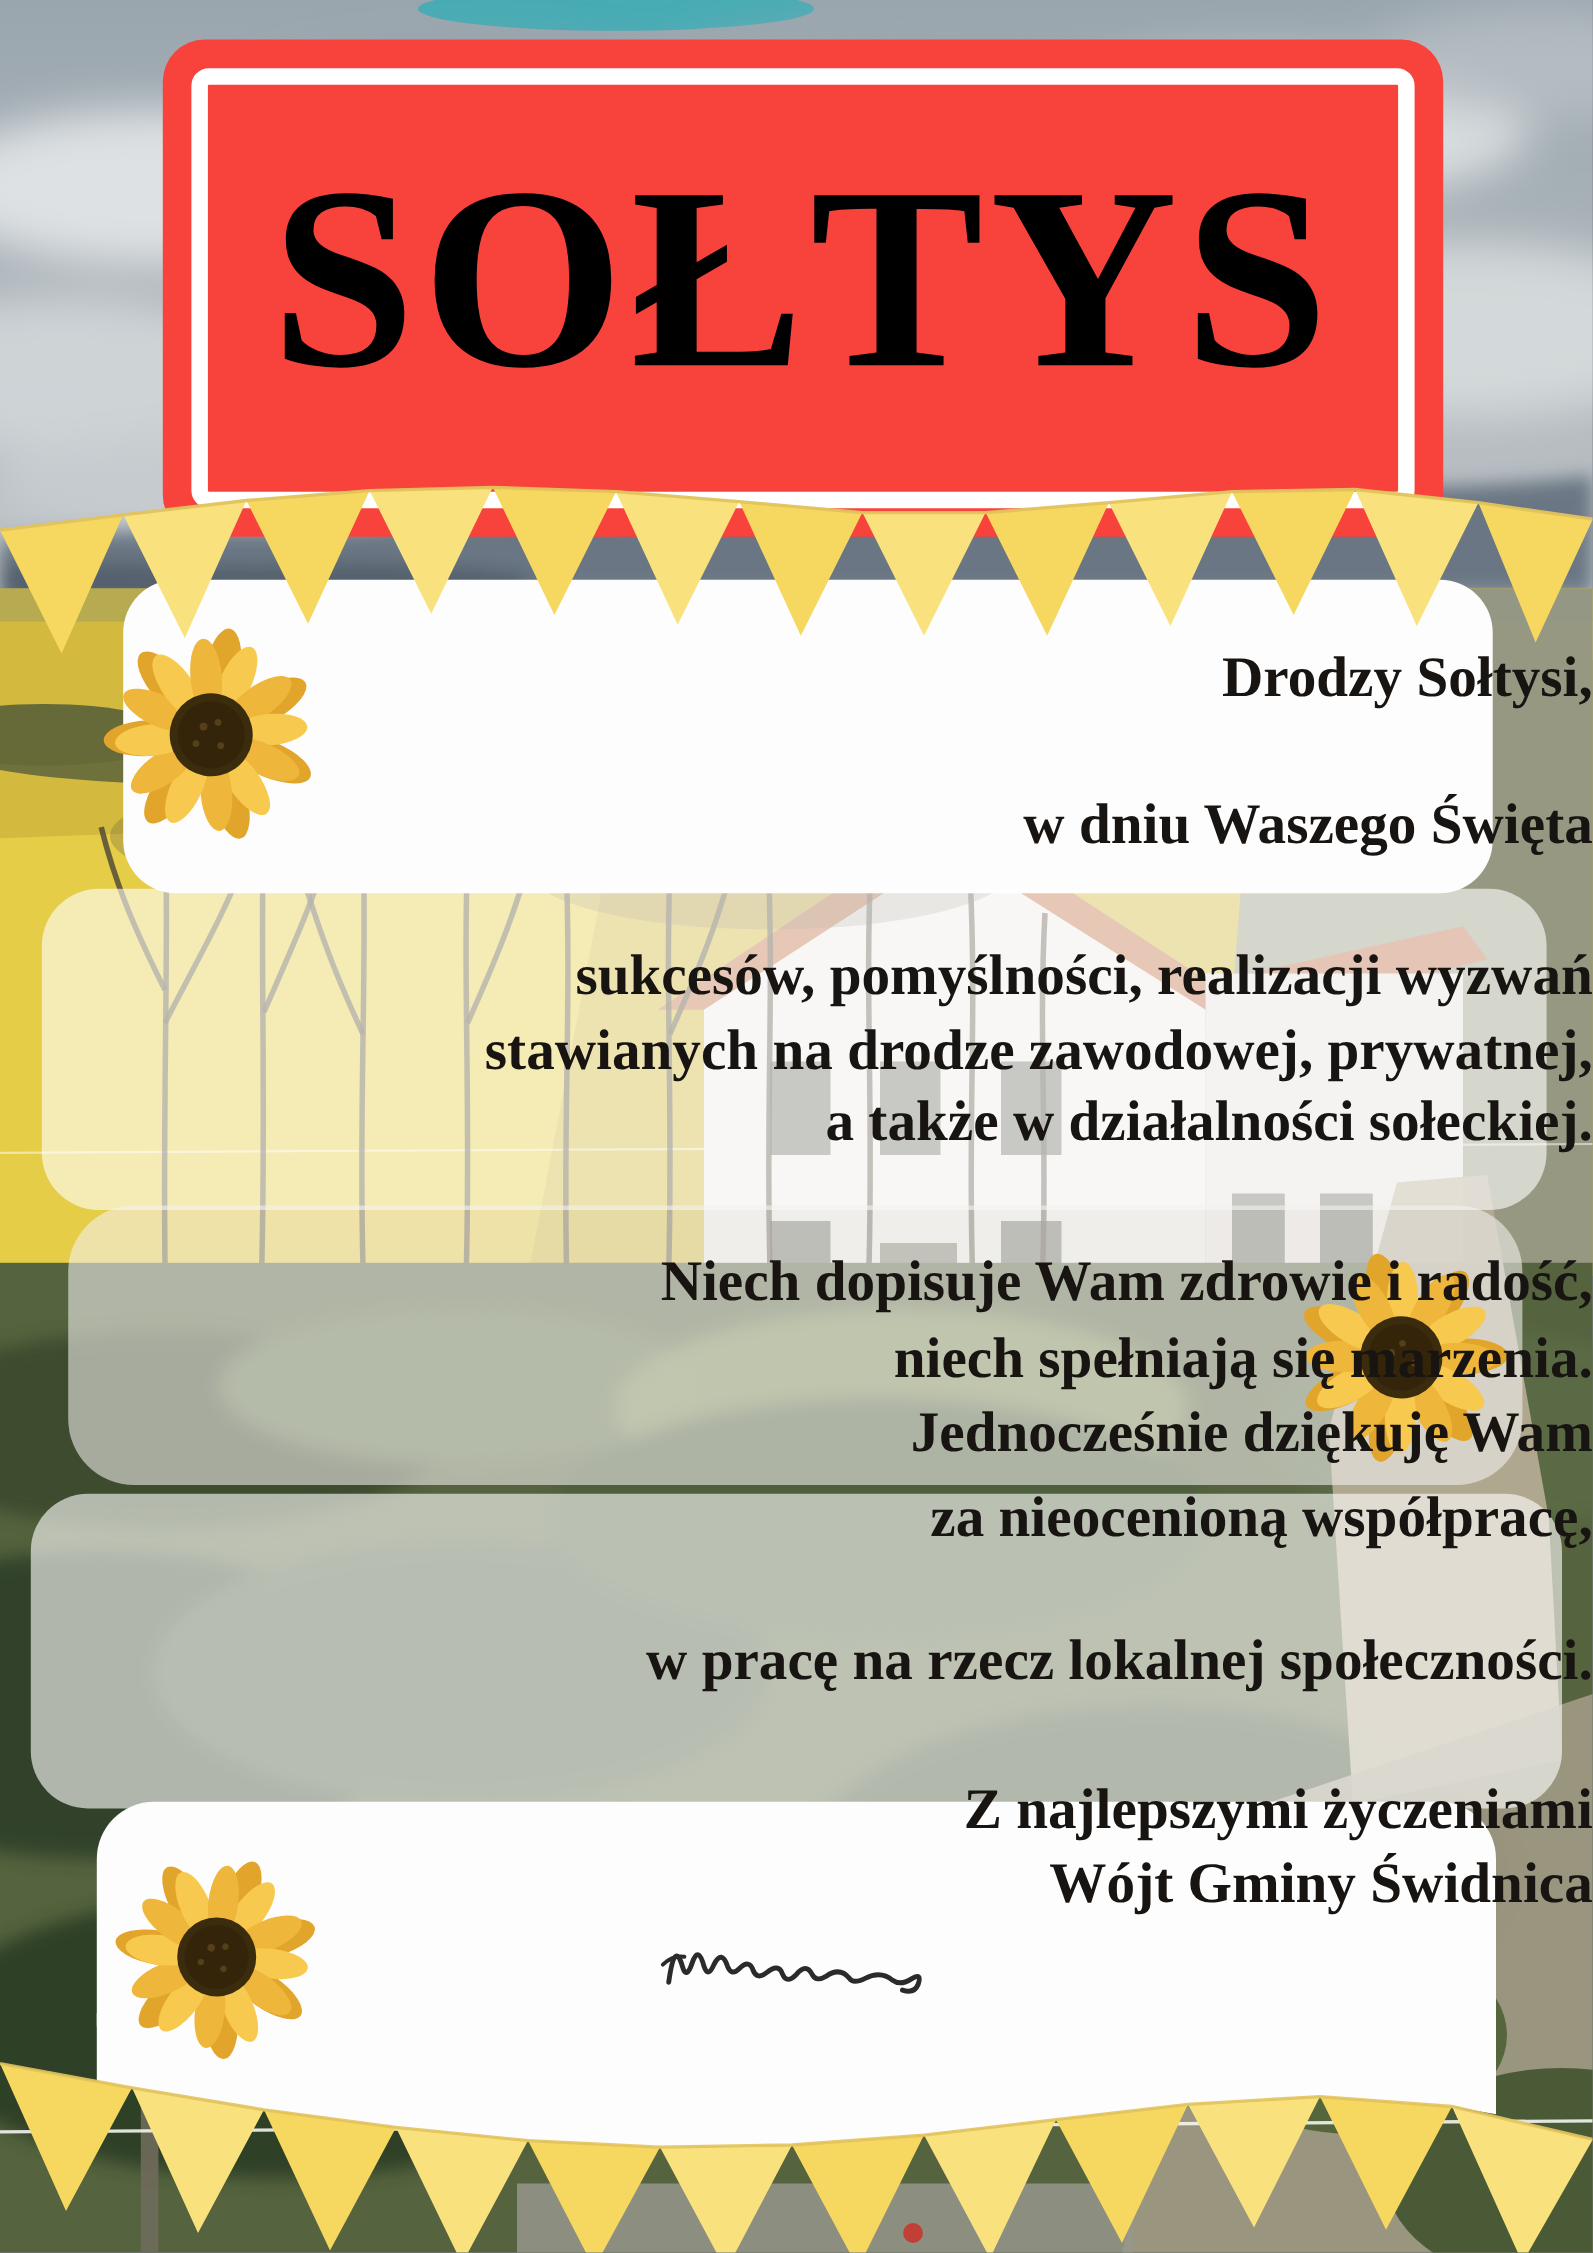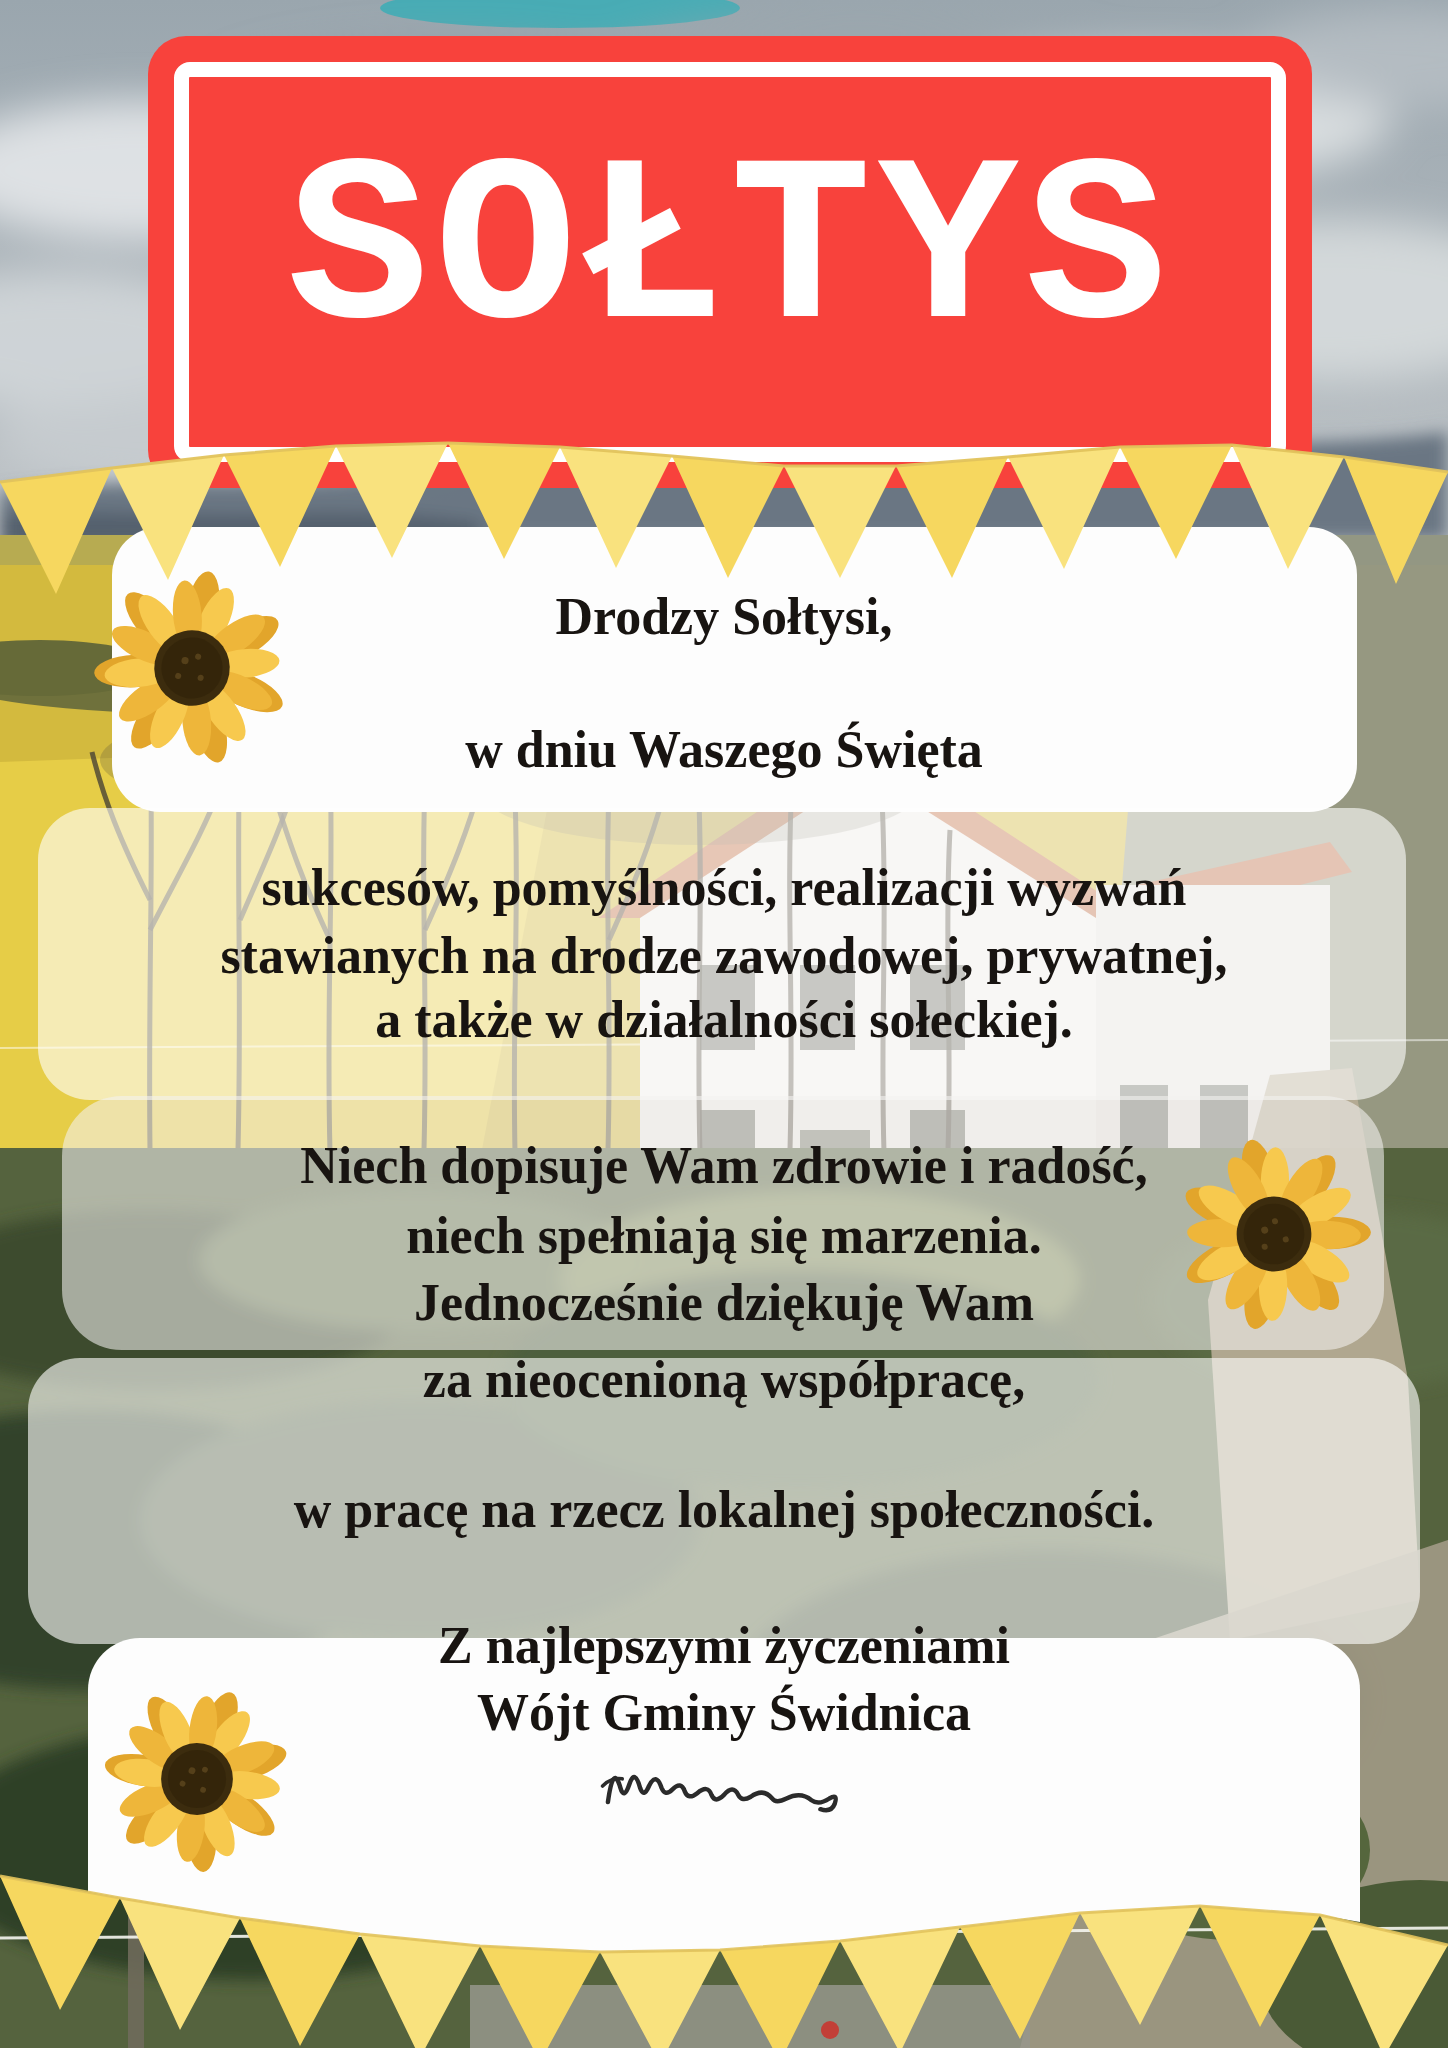--- a/index.html
+++ b/index.html
@@ -9,34 +9,34 @@
   }
   .poster svg{position:absolute;left:0;top:0;pointer-events:none;}
   .bg{z-index:0;}
   .stamp{
     position:absolute;left:148px;top:36px;width:1164px;height:452px;
     background:#f8423c;border-radius:38px;z-index:2;
     display:flex;align-items:center;justify-content:center;
   }
   .stamp-inner{position:absolute;inset:26px;border:15px solid #ffffff;border-radius:16px;}
   .stamp-title{
-    position:relative;color:#ffffff;font-size:236px;font-weight:700;
-    letter-spacing:6px;line-height:1;transform:translateY(-8px);white-space:nowrap;font-family:Liberation Mono, monospace;
+    position:relative;color:#000000;font-size:236px;font-weight:700;
+    letter-spacing:6px;line-height:1;transform:translateY(-8px);white-space:nowrap;
   }
   .box{position:absolute;z-index:10;}
   .box1{left:112px;top:527px;width:1245px;height:285px;border-radius:48px;background:#fdfdfd;}
   .box2{left:38px;top:808px;width:1368px;height:292px;border-radius:52px;background:rgba(255,255,255,.60);}
   .box3{left:62px;top:1096px;width:1322px;height:254px;border-radius:60px;background:rgba(243,242,239,.58);}
   .box4{left:28px;top:1358px;width:1392px;height:286px;border-radius:52px;background:rgba(253,253,251,.62);}
   .box5{left:88px;top:1638px;width:1272px;height:204px;border-radius:52px 52px 0 0;background:#fdfdfd;}
   .bunting-bottom{z-index:15;}
   .bunting-top{z-index:20;}
   .flowers{z-index:30;}
   .msg-line{
-    position:absolute;left:0;width:1448px;text-align:center;z-index:40;
+    position:absolute;left:0;width:1448px;text-align:right;z-index:40;
     font-weight:700;font-size:52px;line-height:64px;color:#181411;white-space:nowrap;
   }
   .sig-wrap{position:absolute;left:0;top:1750px;width:1448px;text-align:center;z-index:40;}
   .sig-wrap svg{position:relative;display:inline-block;}
 </style>
 </head>
 <body>
 
 <div class="poster">
 

